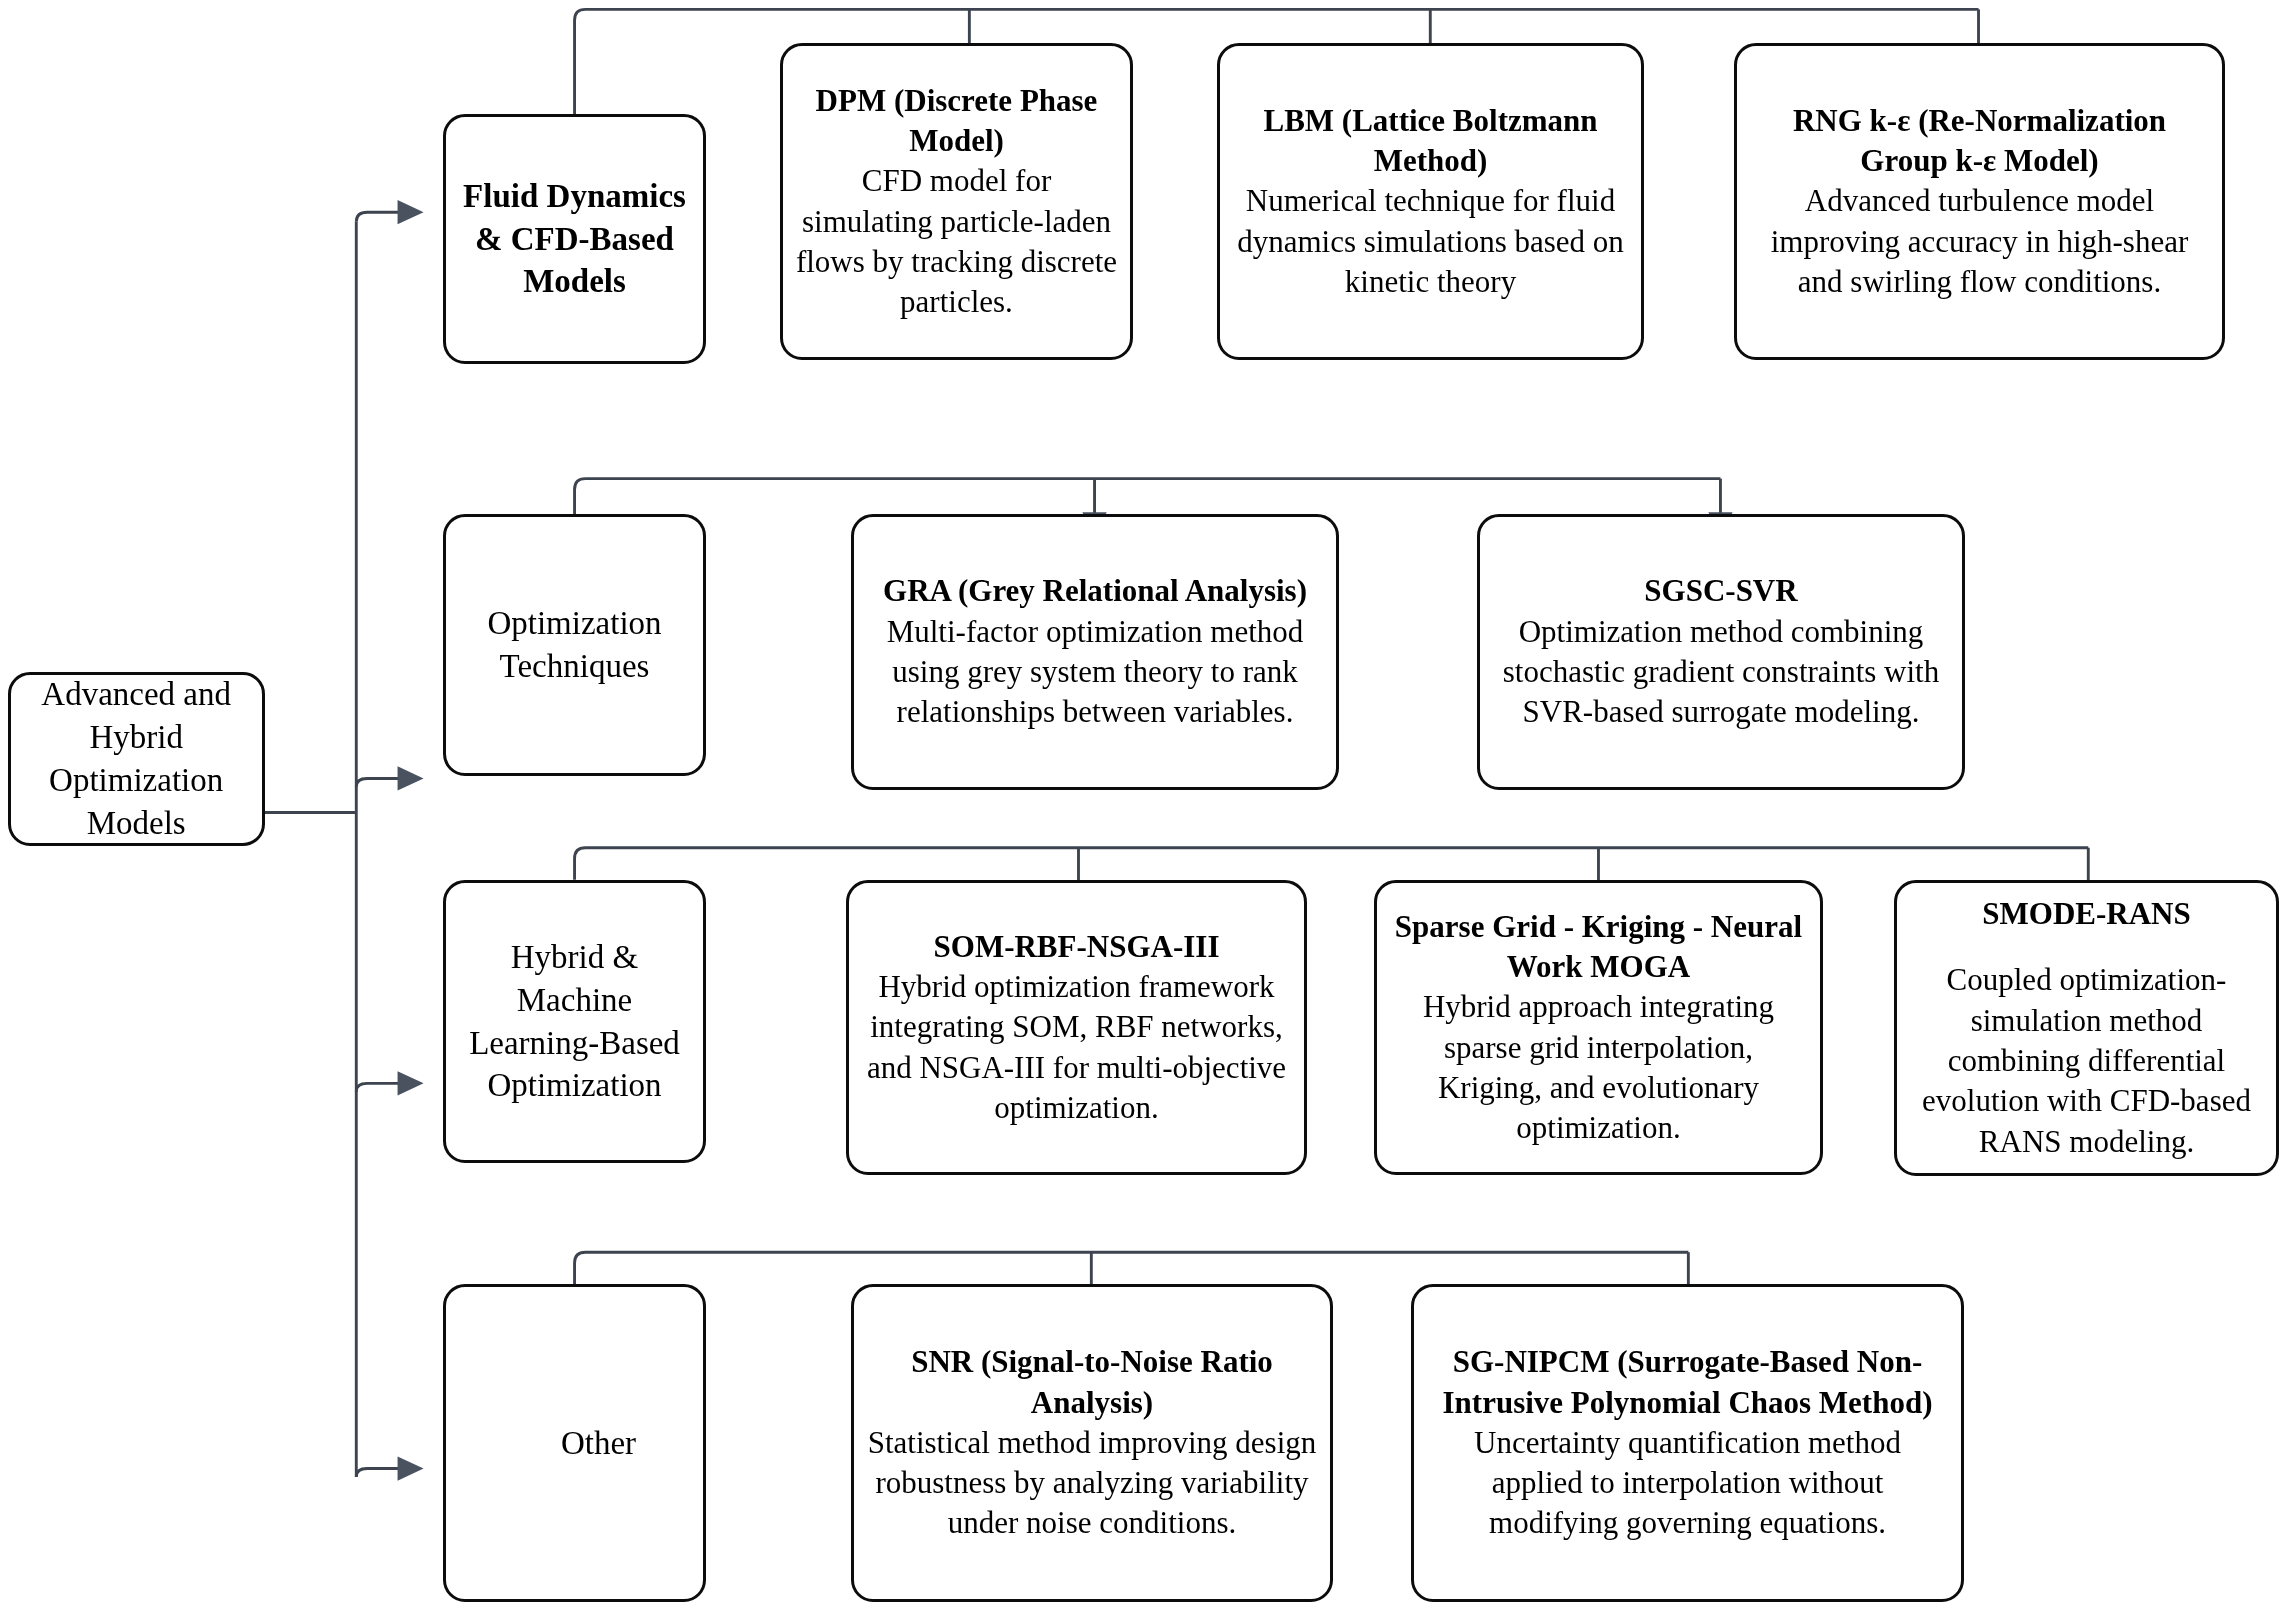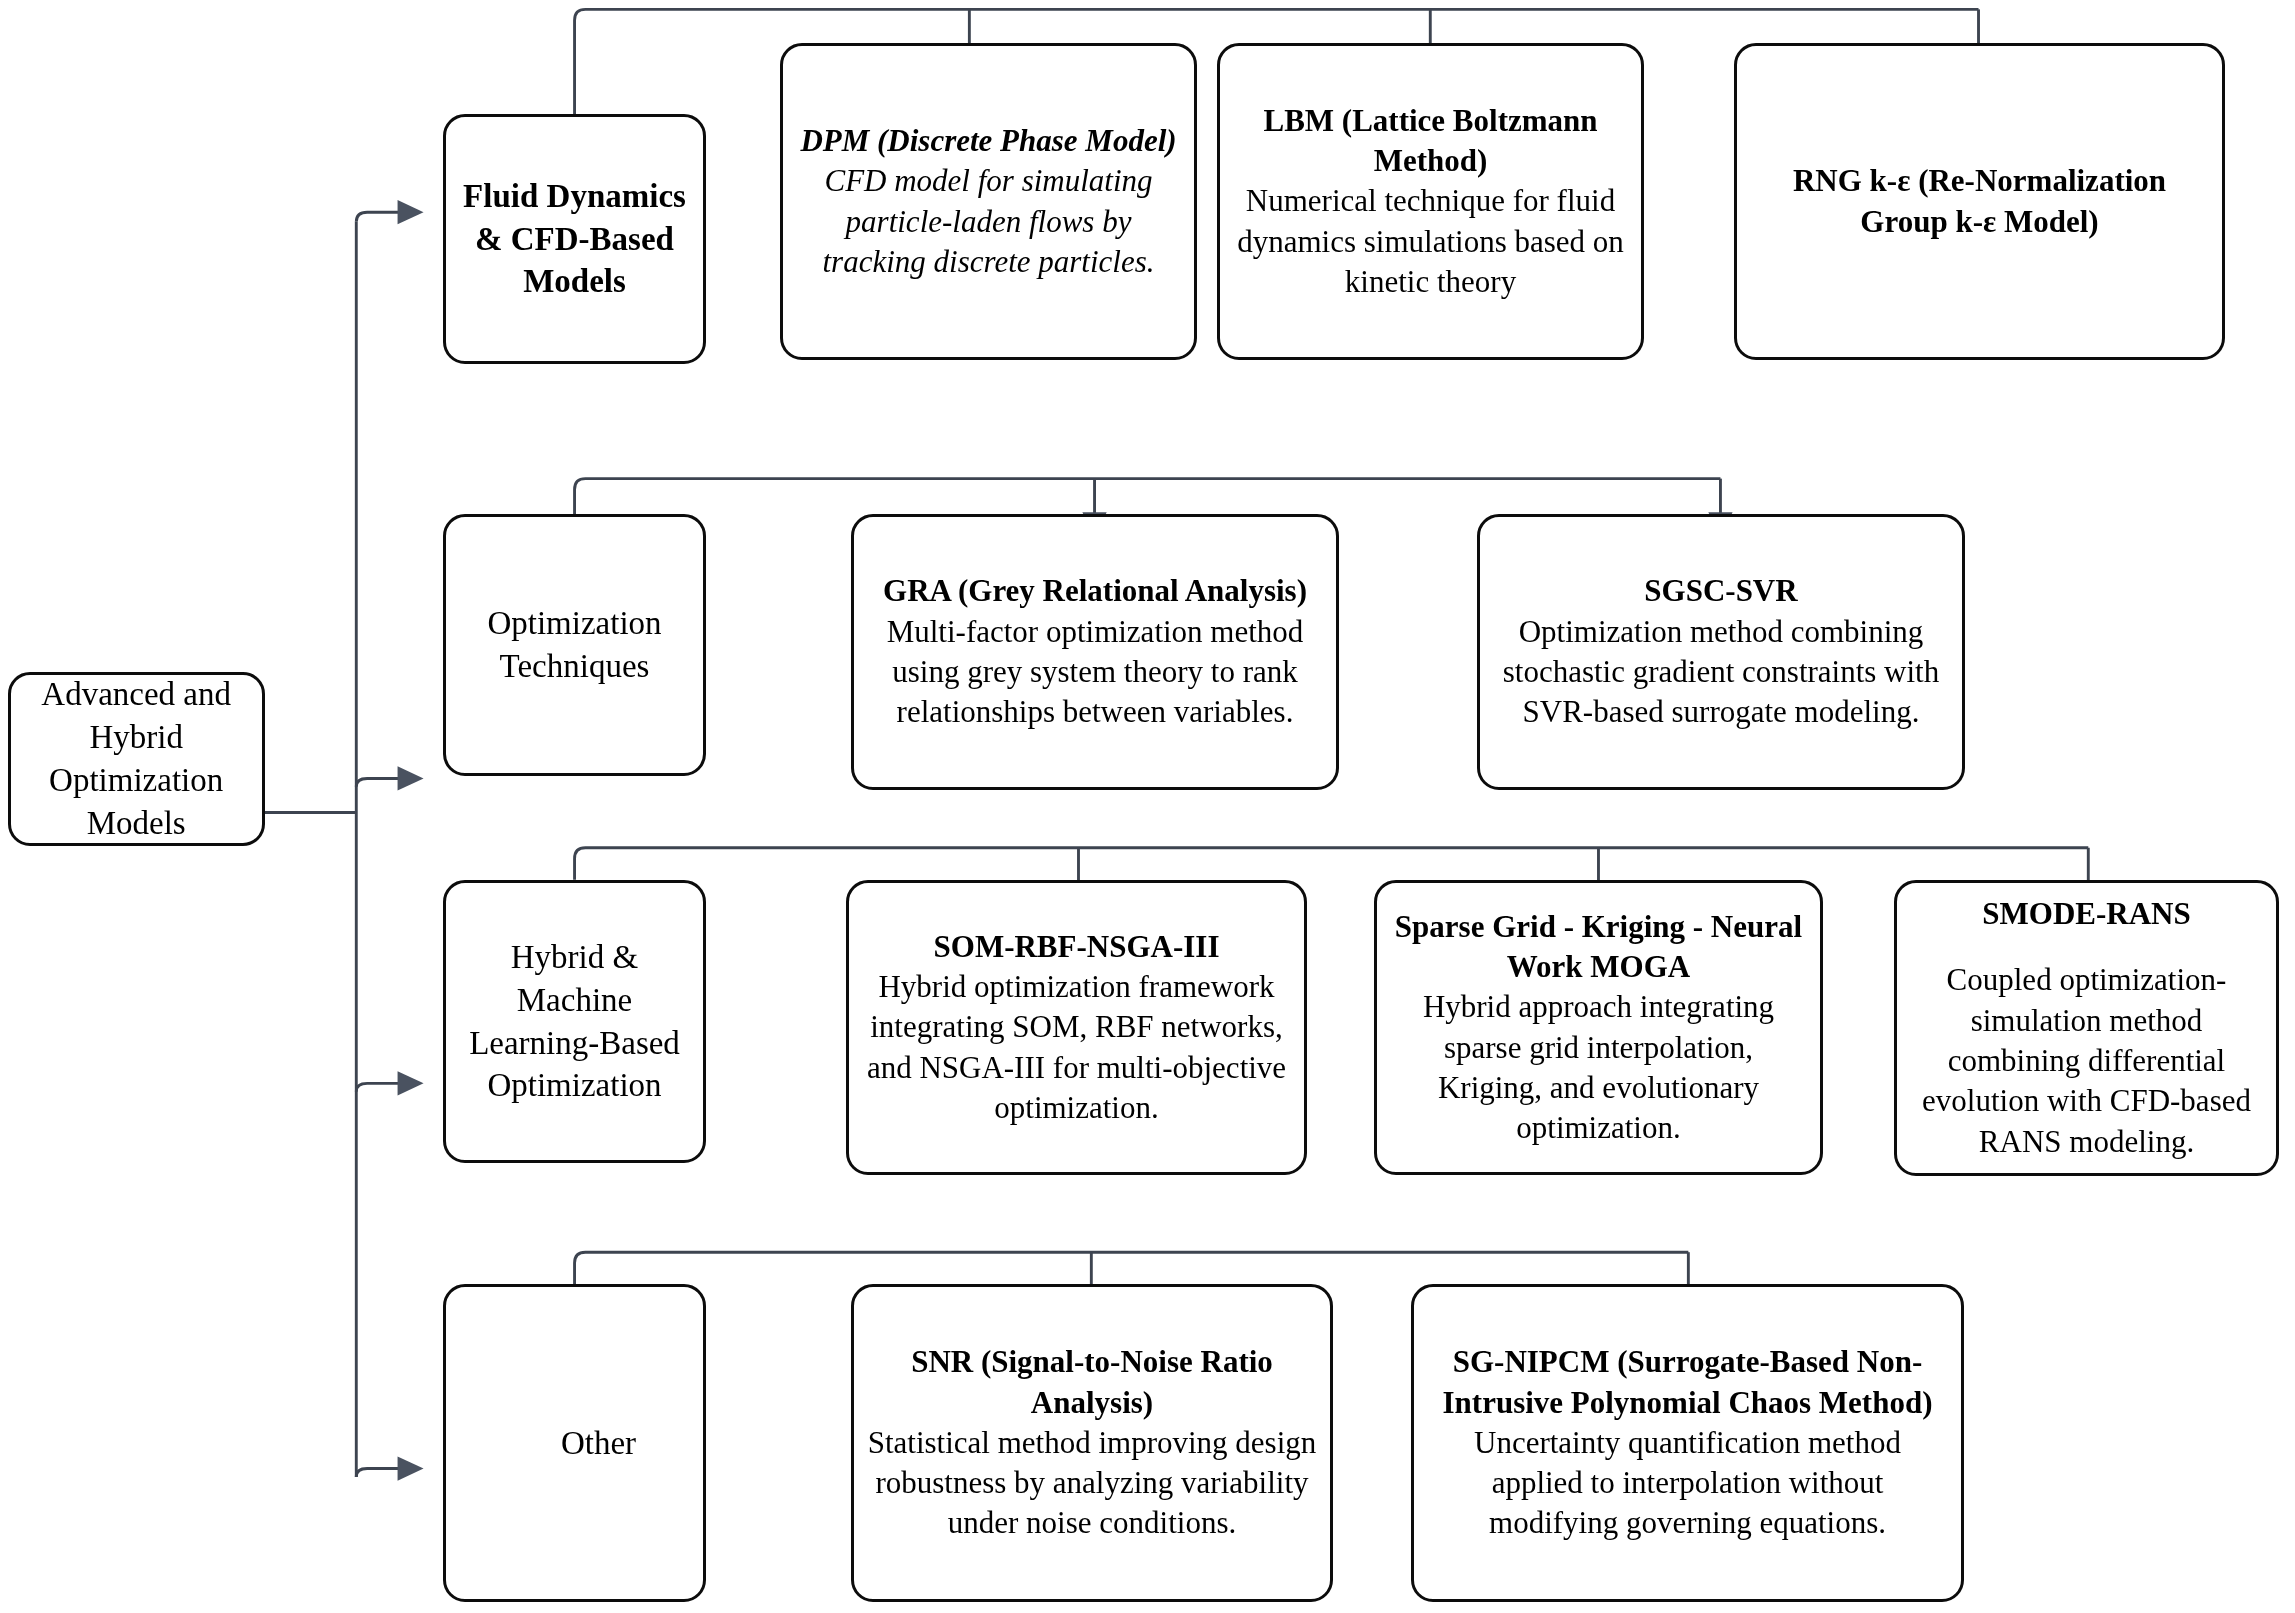--- a/index.html
+++ b/index.html
@@ -92,32 +92,33 @@
     <span style="white-space:pre-line;">Hybrid &amp;
 Machine
 Learning-Based
 Optimization</span>
   </div>
 
   <div class="node cat" style="left:443px;top:1284px;width:263px;height:318px;">
     <span style="white-space:pre-line;margin-left:48px;">Other</span>
   </div>
 
-  <div class="node leaf" style="left:780px;top:43px;width:417px;height:317px;font-style:italic;">
+  <div class="node leaf" style="left:780px;top:43px;width:353px;height:317px;">
     <span class="ttl">DPM (Discrete Phase Model)</span>
     <span class="dsc">CFD model for simulating particle-laden flows by tracking discrete particles.</span>
   </div>
 
   <div class="node leaf" style="left:1217px;top:43px;width:427px;height:317px;">
     <span class="ttl">LBM (Lattice Boltzmann Method)</span>
     <span class="dsc">Numerical technique for fluid dynamics simulations based on kinetic theory</span>
   </div>
 
   <div class="node leaf" style="left:1734px;top:43px;width:491px;height:317px;">
     <span class="ttl">RNG k-ε (Re-Normalization Group k-ε Model)</span>
+    <span class="dsc">Advanced turbulence model improving accuracy in high-shear and swirling flow conditions.</span>
   </div>
 
   <div class="node leaf" style="left:851px;top:514px;width:488px;height:276px;justify-content:center;">
     <span class="ttl">GRA (Grey Relational Analysis)</span>
     <span class="dsc">Multi-factor optimization method using grey system theory to rank relationships between variables.</span>
   </div>
 
   <div class="node leaf" style="left:1477px;top:514px;width:488px;height:276px;">
     <span class="ttl">SGSC-SVR</span>
     <span class="dsc">Optimization method combining stochastic gradient constraints with SVR-based surrogate modeling.</span>

